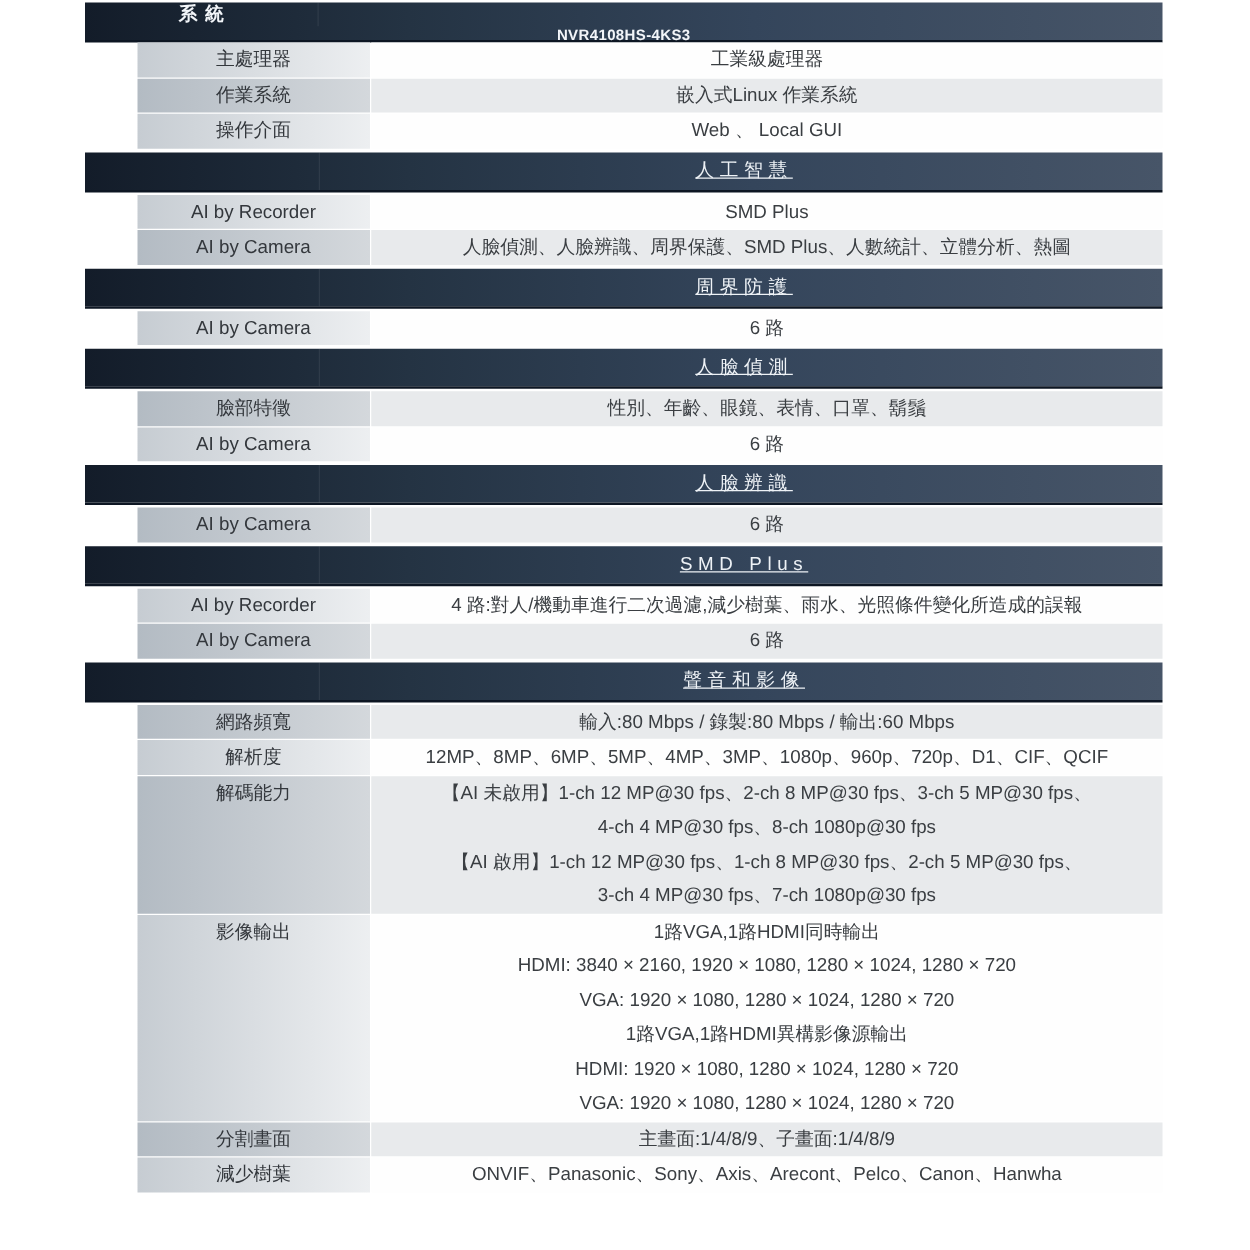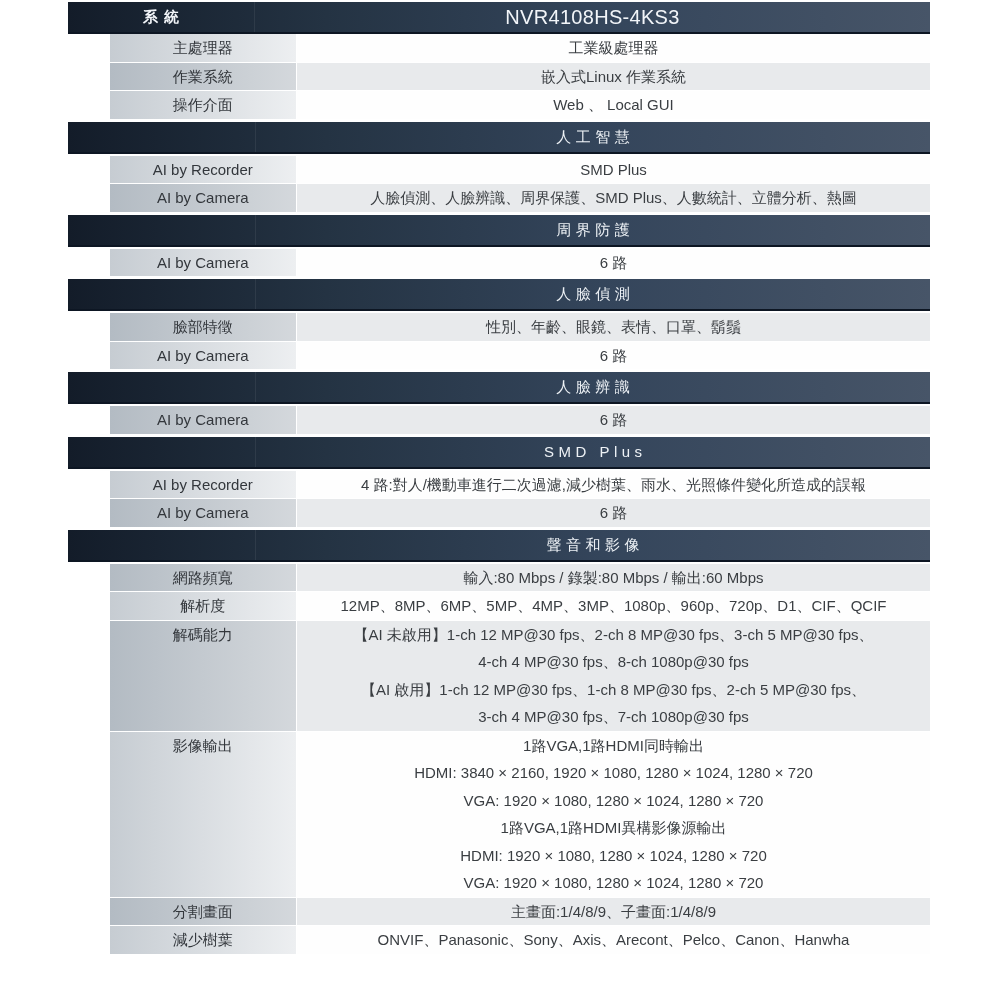--- a/index.html
+++ b/index.html
@@ -17,40 +17,41 @@
     top: 2px;
     width: 862px;
   }
   
   .table-header {
     display: flex;
     height: 30px;
     background: linear-gradient(90deg, #131c29 0%, #243343 30%, #34455b 62%, #475568 100%);
     border-bottom: 2px solid #0d1623;
     color: #f2f5f9;
+    flex-direction: column;
   }
   .th-label {
     width: 187px;
     display: flex;
     align-items: center;
     justify-content: center;
     font-weight: bold;
     font-size: 15px;
     letter-spacing: 6px;
     padding-left: 6px;
     box-sizing: border-box;
     border-right: 1px solid rgba(255,255,255,0.07);
   }
   .th-value {
     flex: 1;
     display: flex;
     align-items: center;
     justify-content: center;
-    font-weight: normal;
-    font-size: 20px;
+    font-weight: bold;
+    font-size: 12px;
     letter-spacing: 0.3px;
   }
   .section-bar {
     display: flex;
     height: 30px;
     margin: 2px 0;
     background: linear-gradient(90deg, #131c29 0%, #243343 30%, #34455b 62%, #475568 100%);
     border-bottom: 2px solid #0d1623;
   }
   .bar-spacer {
@@ -58,20 +59,21 @@
     border-right: 1px solid rgba(255,255,255,0.07);
   }
   .bar-title {
     flex: 1;
     text-align: center;
     line-height: 30px;
     color: #eef2f6;
     font-size: 15px;
     letter-spacing: 4.5px;
     padding-left: 4.5px;
+    text-decoration: underline;
   }
   
   .row {
     display: flex;
     border-bottom: 1.5px solid #ffffff;
     padding-left: 42px;
   }
   .label-cell {
     width: 185.5px;
     margin-right: 1.5px;

